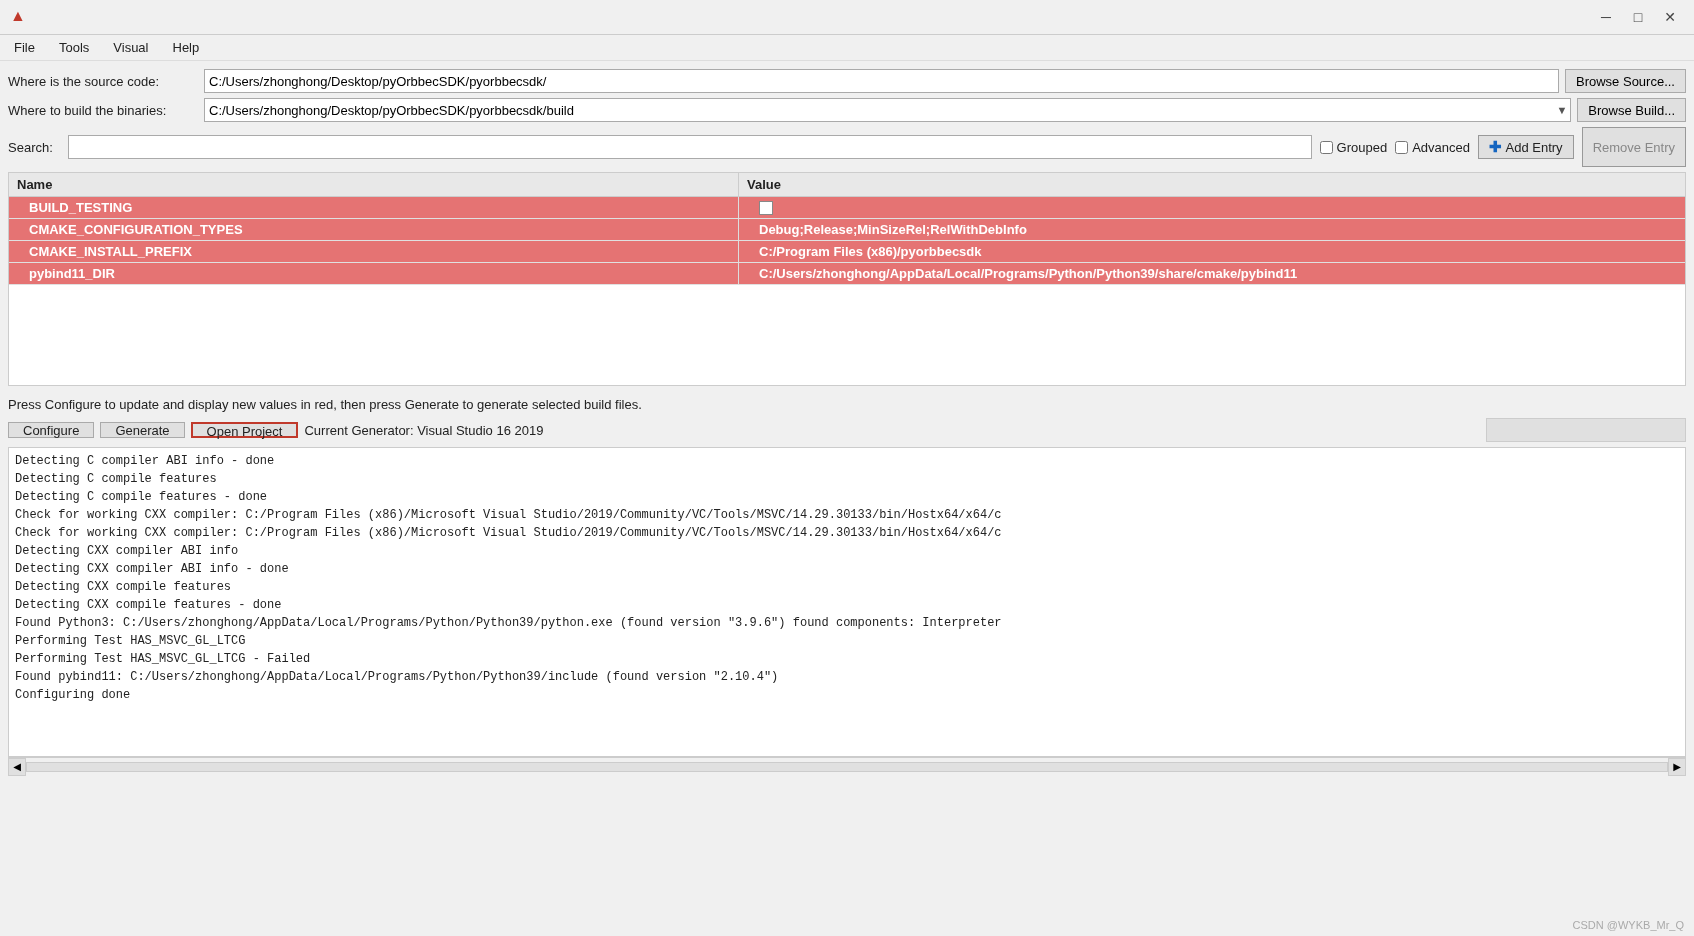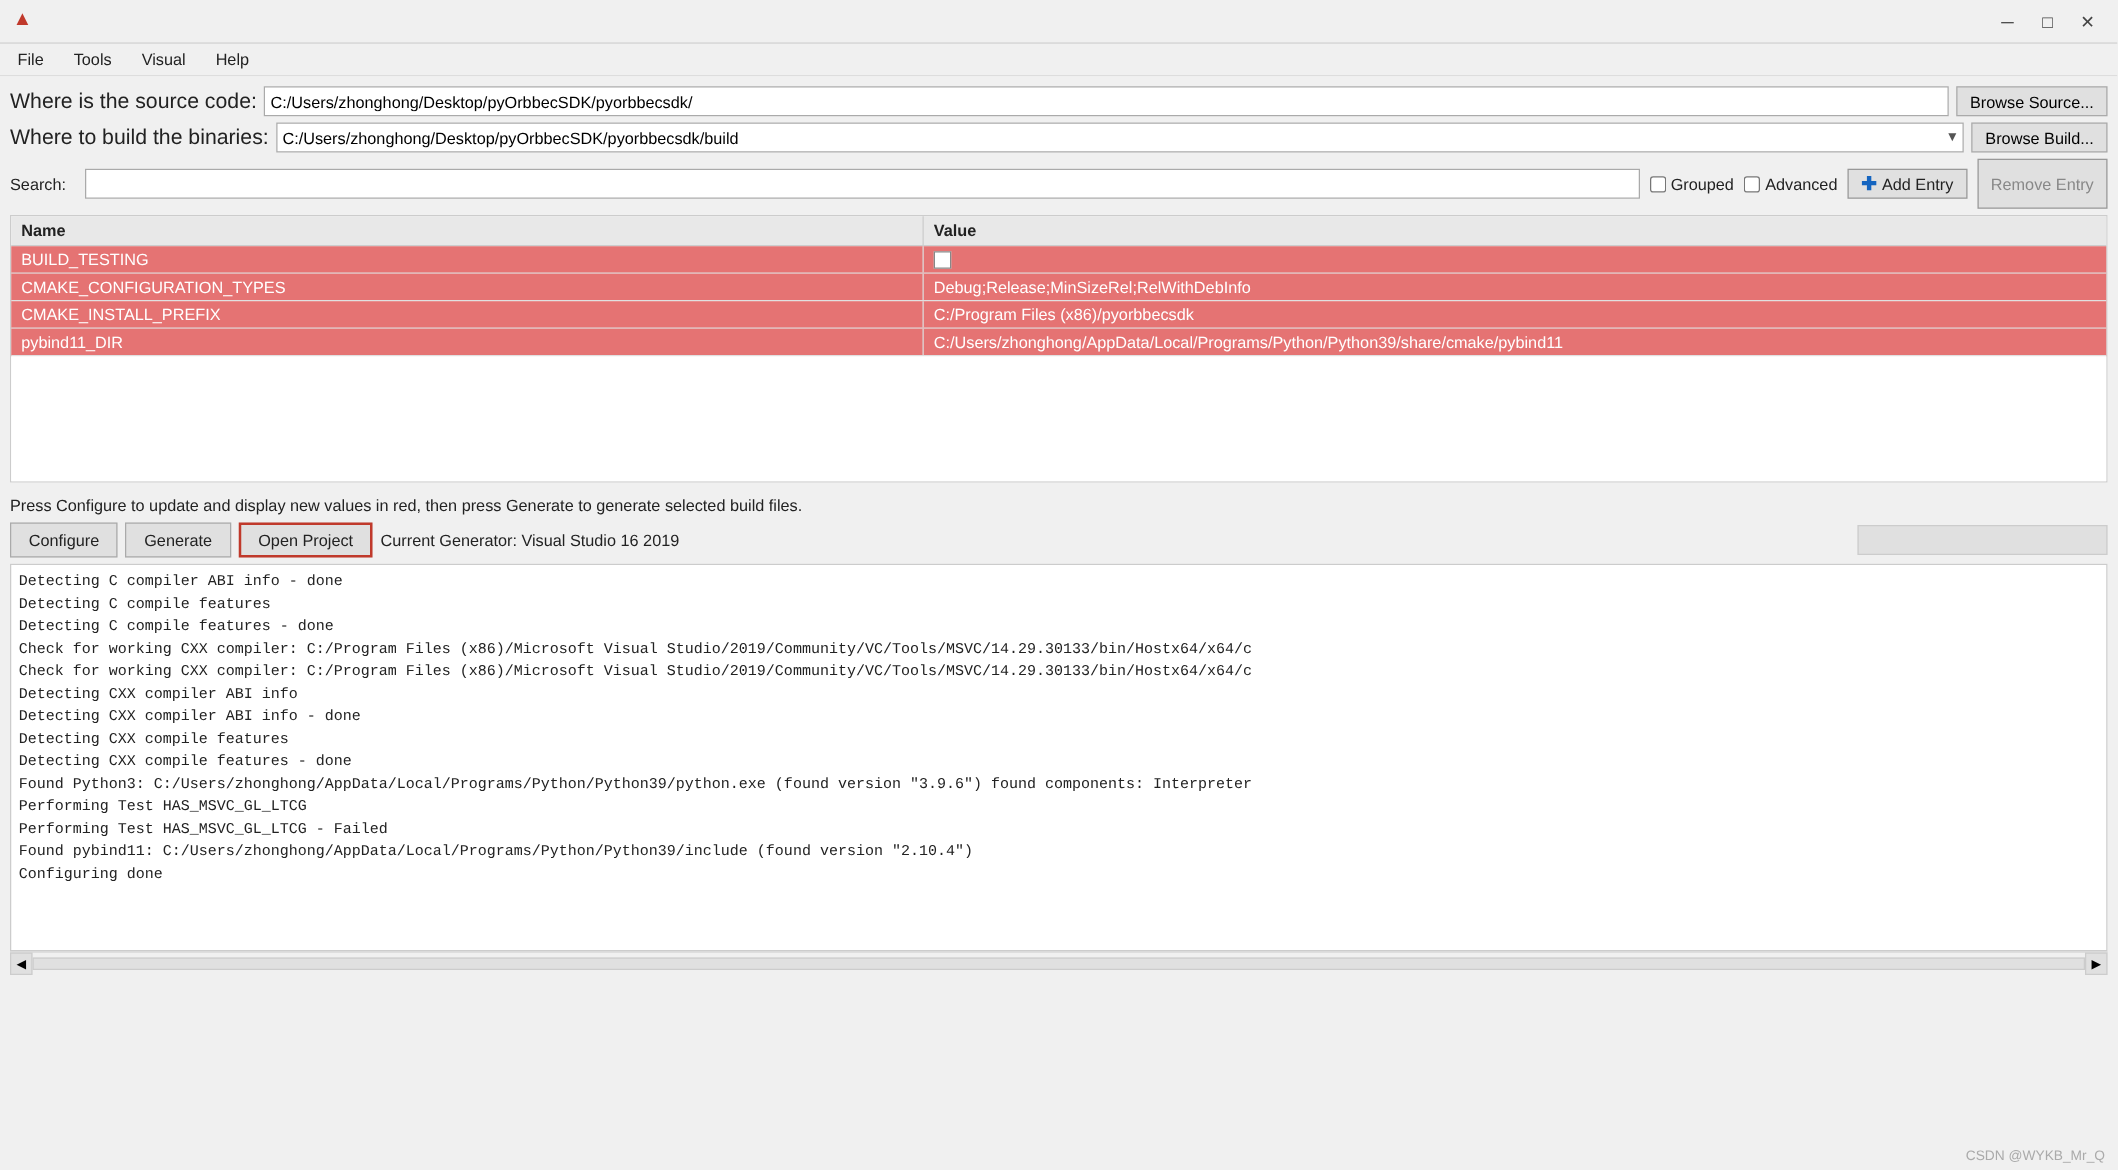--- a/index.html
+++ b/index.html
@@ -73,21 +73,21 @@
     }
 
     
     .form-row {
       display: flex;
       align-items: center;
       margin-bottom: 5px;
       gap: 6px;
     }
     .form-label {
-      font-size: 17px;
+      font-size: 13px;
       color: #222;
       white-space: nowrap;
       min-width: 190px;
     }
     .form-input {
       flex: 1;
       height: 24px;
       border: 1px solid #aaa;
       background: white;
       padding: 2px 4px;
@@ -195,27 +195,28 @@
     .table-header-cell:first-child { width: 730px; }
     .table-header-cell:last-child { flex: 1; border-right: none; }
 
     .table-row {
       display: flex;
       border-bottom: 1px solid #e0e0e0;
     }
     .table-row.highlighted { background: #e57373; }
     .table-row.highlighted .table-cell { color: #fff; }
     .table-cell {
-      padding: 3px 8px;
+      padding: 3px 20px;
       font-size: 13px;
       color: #222;
       border-right: 1px solid #ddd;
       overflow: hidden;
       text-overflow: ellipsis;
       white-space: nowrap;
+      font-weight: bold;
     }
     .table-cell:first-child { width: 730px; }
     .table-cell:last-child { flex: 1; border-right: none; display: flex; align-items: center; gap: 6px; }
     .cell-checkbox {
       width: 14px;
       height: 14px;
       border: 1px solid #888;
       background: white;
       display: inline-block;
       flex-shrink: 0;
@@ -234,21 +235,21 @@
     }
 
     
     .action-row {
       display: flex;
       align-items: center;
       gap: 6px;
       margin-bottom: 5px;
     }
     .action-btn {
-      height: 28px;
+      height: 16px;
       padding: 0 14px;
       background: #e0e0e0;
       border: 1px solid #aaa;
       cursor: pointer;
       font-size: 13px;
       color: #222;
     }
     .action-btn.open-project {
       border: 2px solid #c0392b;
       background: #e0e0e0;

